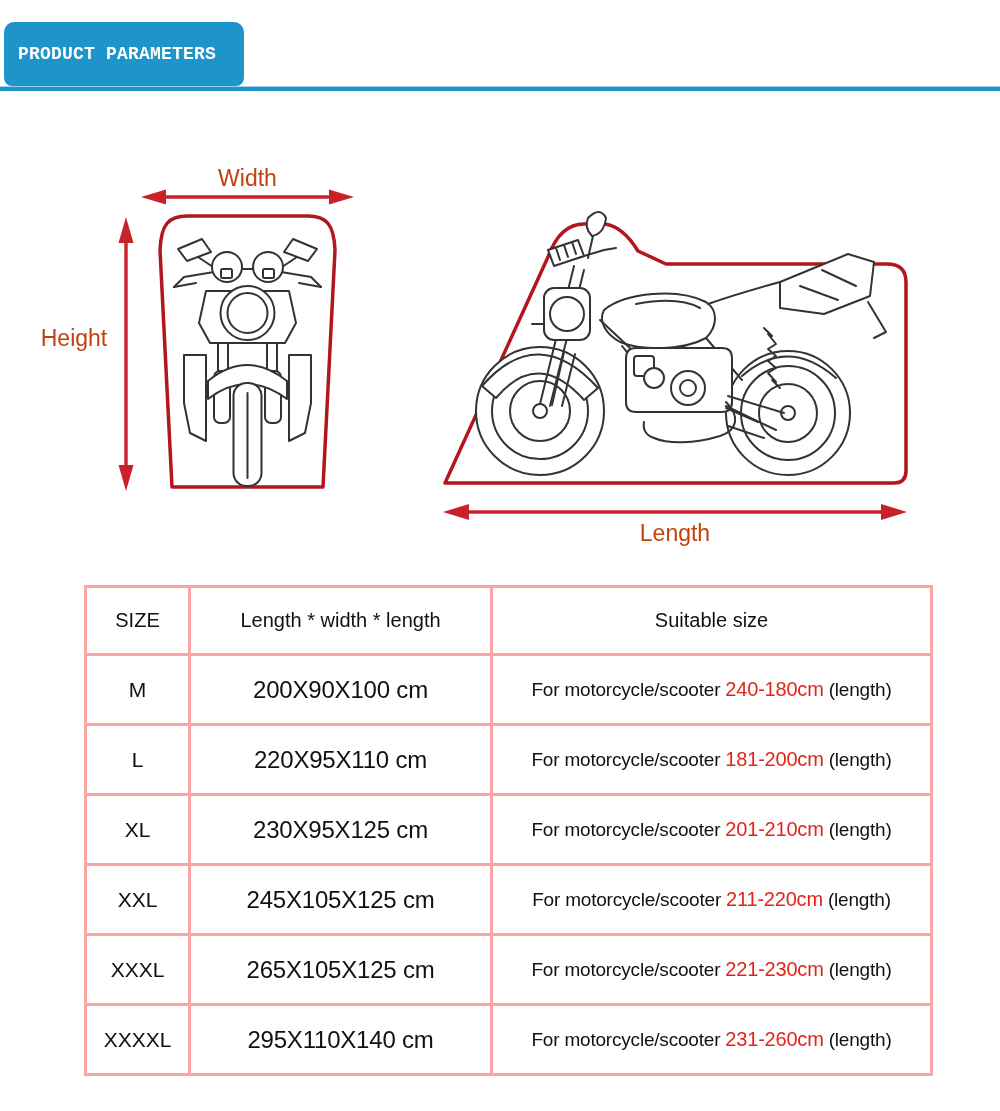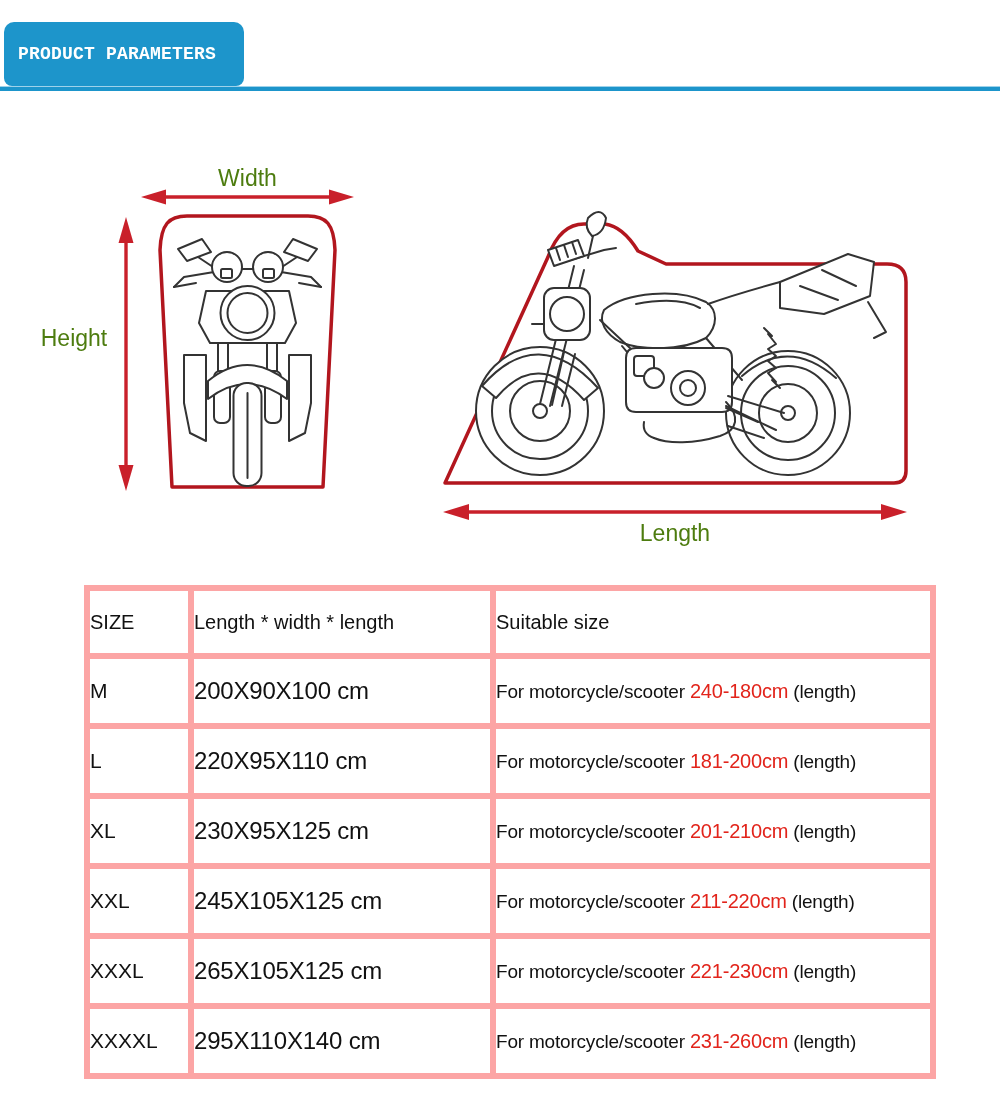--- a/index.html
+++ b/index.html
@@ -16,30 +16,30 @@
   .banner span{
     padding-left:14px;color:#ffffff;font-weight:bold;font-size:18px;letter-spacing:.2px;
     white-space:nowrap;
   }
   .divider{
     position:absolute;left:0;top:86px;width:1000px;height:4px;background:#1d95cb;
     border-top:1px solid #9ed2ea;
   }
   
   .dim-label{
-    position:absolute;text-align:center;font-size:23px;color:#4d7c0f;
+    position:absolute;text-align:center;font-size:23px;color:#c2410c;
   }
   .abs{position:absolute;}
   
   table.size-table{
     position:absolute;left:84px;top:585px;width:846px;
     border-collapse:collapse;table-layout:fixed;
   }
   table.size-table td,table.size-table th{
-    border:6px solid #fca5a5;text-align:left;vertical-align:middle;
+    border:3px solid #fca5a5;text-align:center;vertical-align:middle;
     font-weight:normal;color:#111;padding:0;
   }
   tr.hdr{height:68px;}
   tr.row{height:70px;}
   .th-cell{font-size:20px;}
   .size-cell{font-size:21px;}
   .dims-cell{font-size:24px;letter-spacing:-0.2px;}
   .suit-cell{font-size:19px;letter-spacing:-0.2px;white-space:nowrap;}
   .suit-range{color:#e2241b;font-size:20px;}
 </style>

